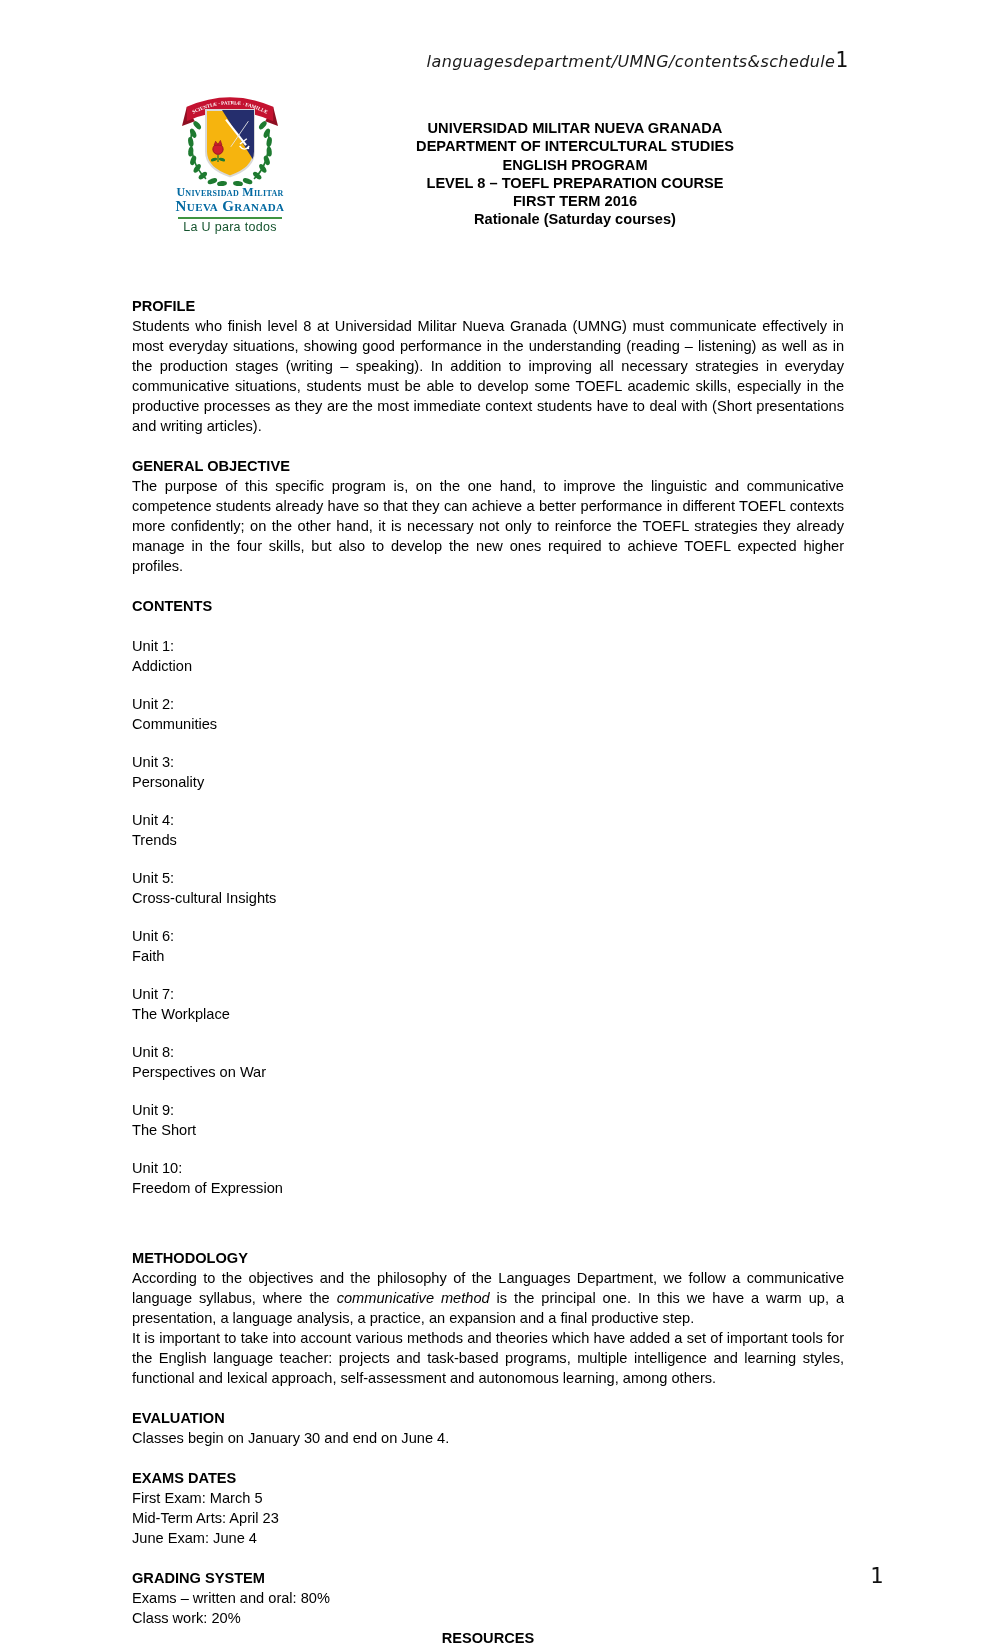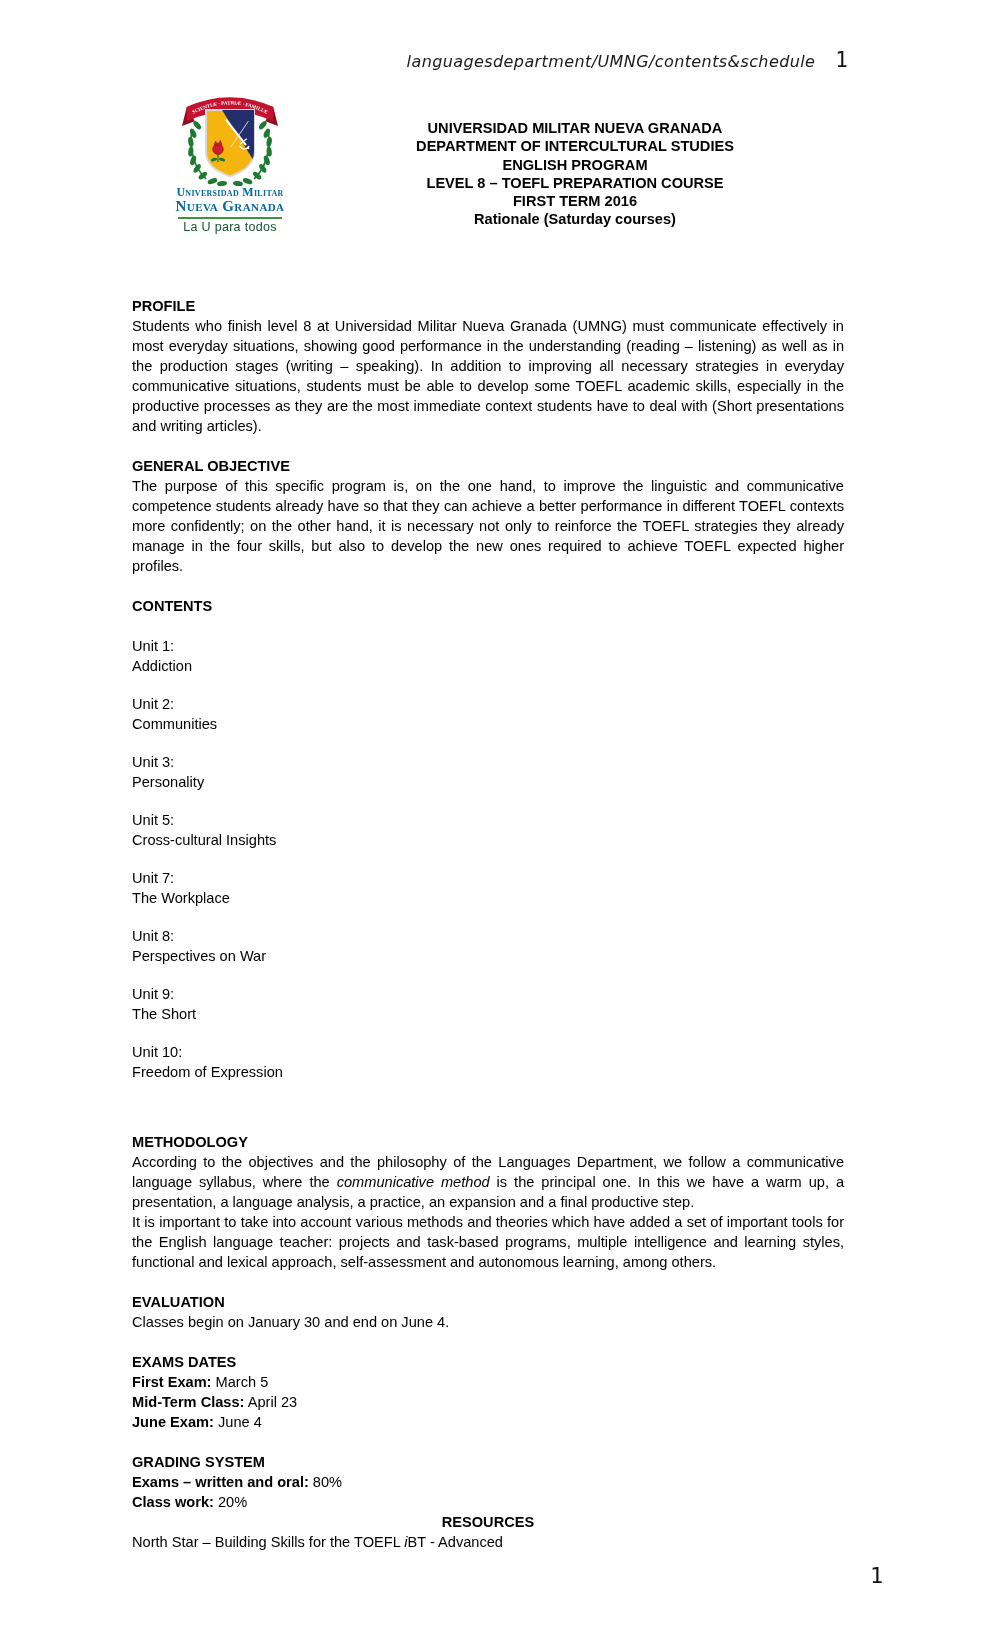--- a/index.html
+++ b/index.html
@@ -7,21 +7,21 @@
     position:relative;
     width:1000px;height:1647px;
     background:#ffffff;
     font-family:"Liberation Sans",sans-serif;
     color:#000;
     overflow:hidden;
   }
   
   .header-row{
     position:absolute;top:50px;right:152px;
-    display:flex;align-items:flex-end;gap:20px;
+    display:flex;align-items:flex-end;
   }
   .handwriting{
     font-family:"DejaVu Sans",sans-serif;
     font-style:italic;
     font-size:16px;letter-spacing:.4px;color:#1a1a1a;
   }
   .hdr-pagenum{
     font-family:"DejaVu Sans Mono",monospace;
     font-size:21px;line-height:21px;color:#111;
   }
@@ -55,21 +55,21 @@
   }
   .heading{font-weight:bold;line-height:20px;margin:0;}
   .mt20{margin-top:20px;}
   .mt50{margin-top:50px;}
   .mt16{text-align:center;}
   .para{margin:0;text-align:justify;}
   .unit-row{display:flex;margin-top:18px;line-height:20px;flex-direction:column;}
   .unit-row.first{margin-top:20px;}
   .unit-label{min-width:66px;}
   .kv-line{line-height:20px;}
-  .kv-label{font-weight:bold;}
+  .kv-label{font-weight:normal;}
   .em{font-style:italic;}
   
   .footer-pagenum{
     position:absolute;left:870px;top:1563px;
     font-family:"DejaVu Sans Mono",monospace;
     font-size:22px;color:#111;
   }
 </style>
 </head>
 <body>
@@ -181,22 +181,30 @@
     </div>
     <div class="unit-row">
       <span class="unit-label">Unit 2:</span>
       <span>Communities</span>
     </div>
     <div class="unit-row">
       <span class="unit-label">Unit 3:</span>
       <span>Personality</span>
     </div>
     <div class="unit-row">
+      <span class="unit-label">Unit 4:</span>
+      <span>Trends</span>
+    </div>
+    <div class="unit-row">
       <span class="unit-label">Unit 5:</span>
       <span>Cross-cultural Insights</span>
+    </div>
+    <div class="unit-row">
+      <span class="unit-label">Unit 6:</span>
+      <span>Faith</span>
     </div>
     <div class="unit-row">
       <span class="unit-label">Unit 7:</span>
       <span>The Workplace</span>
     </div>
     <div class="unit-row">
       <span class="unit-label">Unit 8:</span>
       <span>Perspectives on War</span>
     </div>
     <div class="unit-row">
@@ -210,21 +218,21 @@
 
     <div class="heading mt50">METHODOLOGY</div>
     <p class="para"><span>According to the objectives and the philosophy of the Languages Department, we follow a communicative language syllabus, where the </span><span class="em">communicative method</span><span> is the principal one.  In this we have a warm up, a presentation, a language analysis, a practice, an expansion and a final productive step.</span></p>
     <p class="para mt20">It is important to take into account various methods and theories which have added a set of important tools for the English language teacher: projects and task-based programs, multiple intelligence and learning styles, functional and lexical approach, self-assessment and autonomous learning, among others.</p>
 
     <div class="heading mt20">EVALUATION</div>
     <p class="para">Classes begin on January 30 and end on June 4.</p>
 
     <div class="heading mt20">EXAMS DATES</div>
     <div class="kv-line"><span class="kv-label">First Exam:</span><span> March 5</span></div>
-    <div class="kv-line"><span class="kv-label">Mid-Term Class:</span><span> April 23</span></div>
+    <div class="kv-line"><span class="kv-label">Mid-Term Arts:</span><span> April 23</span></div>
     <div class="kv-line"><span class="kv-label">June Exam:</span><span> June 4</span></div>
 
     <div class="heading mt20">GRADING SYSTEM</div>
     <div class="kv-line"><span class="kv-label">Exams – written and oral:</span><span> 80%</span></div>
     <div class="kv-line"><span class="kv-label">Class work:</span><span> 20%</span></div>
 
     <div class="heading mt16">RESOURCES</div>
     <p class="para"><span>North Star – Building Skills for the TOEFL </span><span class="em">i</span><span>BT - Advanced</span></p>
 
   </div>

